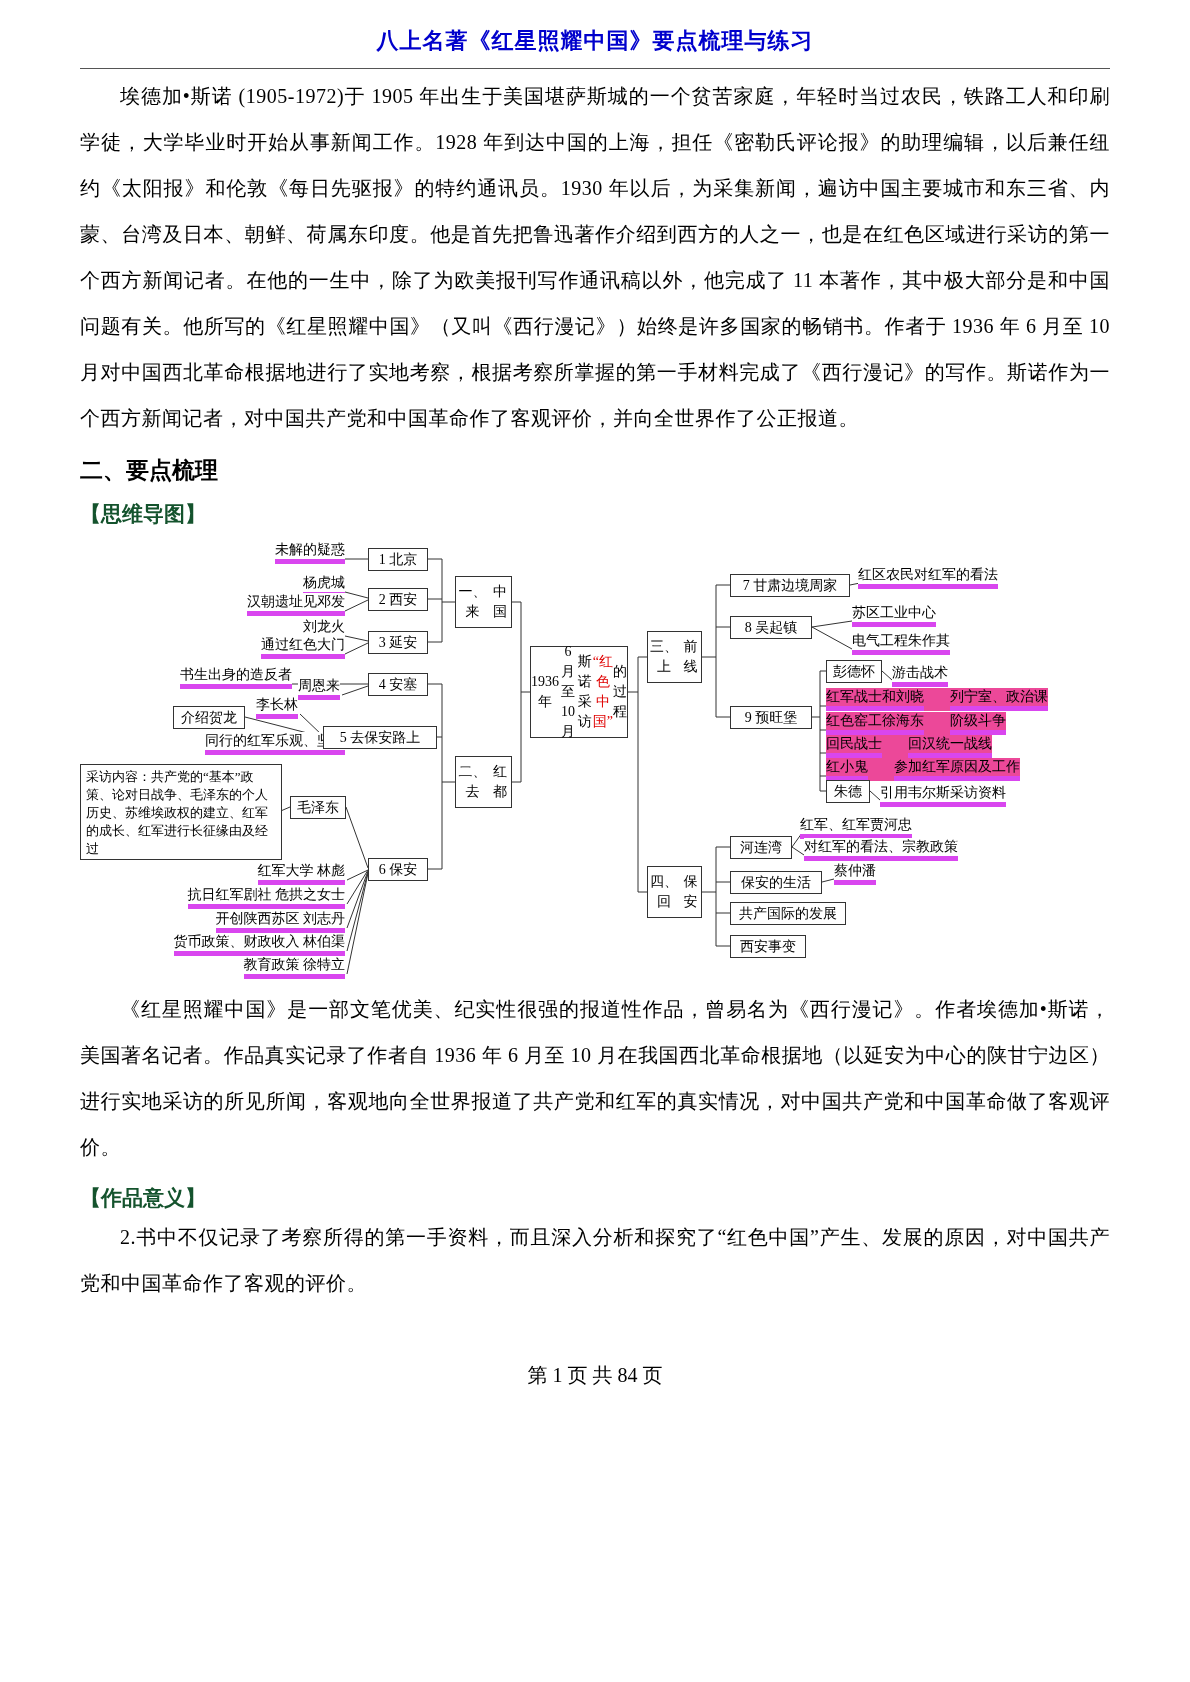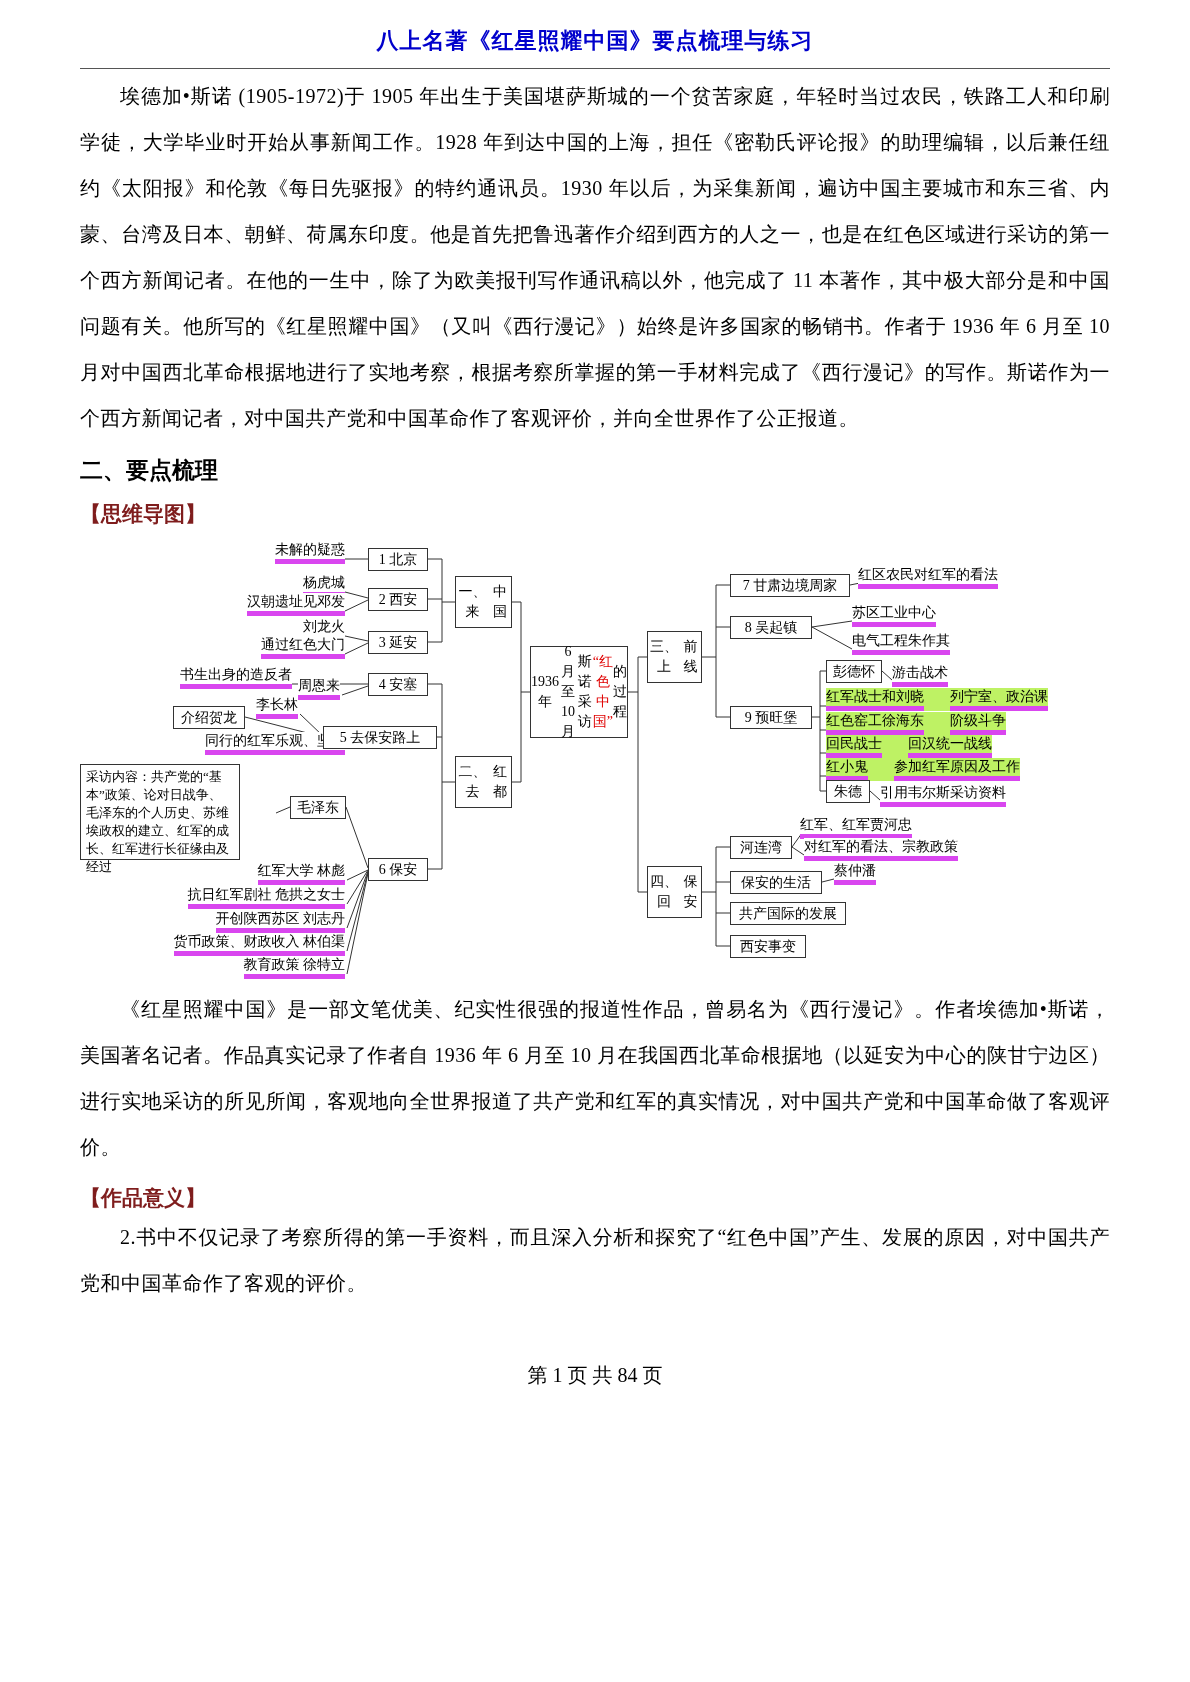--- a/index.html
+++ b/index.html
@@ -8,30 +8,30 @@
     box-sizing:border-box; padding:26px 80px 30px; position:relative; overflow:hidden;
     font-family:"Liberation Serif","DejaVu Serif",serif; color:#000;
   }
   .header { text-align:center; font-family:"Liberation Sans","DejaVu Sans",sans-serif;
     font-weight:bold; font-size:22px; color:#0000cc; letter-spacing:1px; }
   .header-rule { border-bottom:1.5px solid #555; margin:12px 0 4px; }
   .sec { font-family:"Liberation Sans","DejaVu Sans",sans-serif; font-size:23px;
     font-weight:bold; margin:14px 0 6px; color:#000; }
   .para { font-size:20px; line-height:46px; text-align:justify; text-indent:2em;
     margin:0; letter-spacing:0.5px; }
-  .red-label { color:#7f1d1d; font-family:"Liberation Sans","DejaVu Sans",sans-serif;
+  .red-label { color:#14532d; font-family:"Liberation Sans","DejaVu Sans",sans-serif;
     font-weight:bold; font-size:21px; margin:14px 0 2px; }
   .footer { text-align:center; font-size:20px; margin-top:56px; }
 
   .mindmap { position:relative; width:1030px; height:446px; margin:8px 0 4px;
     font-size:14px; line-height:17px; }
   .mindmap svg { position:absolute; left:0; top:0; z-index:1; }
   .mm-label { position:absolute; white-space:nowrap; z-index:2; background:#fff; }
   .ul { border-bottom:5px solid #d946ef; padding-bottom:1px; }
-  .mm-row { position:absolute; white-space:nowrap; display:flex; gap:26px; z-index:2; background:#bef264; }
+  .mm-row { position:absolute; white-space:nowrap; display:flex; gap:26px; z-index:2; background:#ec4899; }
   .mm-box { position:absolute; box-sizing:border-box; border:1px solid #333; background:#fff;
     height:23px; line-height:21px; text-align:center; white-space:nowrap; z-index:2; }
   .mm-branch { position:absolute; box-sizing:border-box; border:1px solid #333; background:#fff;
     display:flex; flex-direction:row; justify-content:center; align-items:center;
     line-height:20px; z-index:2; text-align:center; }
   .mm-big { position:absolute; box-sizing:border-box; border:1px solid #333; background:#fff;
     font-size:13px; line-height:18px; padding:3px 5px; z-index:2; text-align:left; }
   .red-text { color:#e00000; }
 </style>
 </head>
@@ -129,21 +129,21 @@
     </div>
 
     <div class="mm-label ul" style="left:100px;top:130px">书生出身的造反者</div>
     <div class="mm-label ul" style="right:770px;top:141px">周恩来</div>
     <div class="mm-box" style="left:288px;top:137px;width:60px">4 安塞</div>
     <div class="mm-label ul" style="right:812px;top:160px">李长林</div>
     <div class="mm-box" style="left:93px;top:170px;width:72px">介绍贺龙</div>
     <div class="mm-label ul" style="right:765px;top:196px">同行的红军乐观、坚强</div>
     <div class="mm-box" style="left:243px;top:190px;width:114px">5 去保安路上</div>
 
-    <div class="mm-big" style="left:0;top:228px;width:160px;height:96px">采访内容：共产党的“基本”政策、论对日战争、毛泽东的个人历史、苏维埃政权的建立、红军的成长、红军进行长征缘由及经过</div>
+    <div class="mm-big" style="left:0;top:228px;width:202px;height:96px">采访内容：共产党的“基本”政策、论对日战争、毛泽东的个人历史、苏维埃政权的建立、红军的成长、红军进行长征缘由及经过</div>
     <div class="mm-box" style="left:210px;top:260px;width:56px">毛泽东</div>
     <div class="mm-branch" style="left:375px;top:220px;width:57px;height:52px">
       <div>二、去</div>
       <div>红都</div>
     </div>
 
     <div class="mm-label ul" style="right:765px;top:326px">红军大学 林彪</div>
     <div class="mm-box" style="left:288px;top:322px;width:60px">6 保安</div>
     <div class="mm-label ul" style="right:765px;top:350px">抗日红军剧社 危拱之女士</div>
     <div class="mm-label ul" style="right:765px;top:374px">开创陕西苏区 刘志丹</div>

